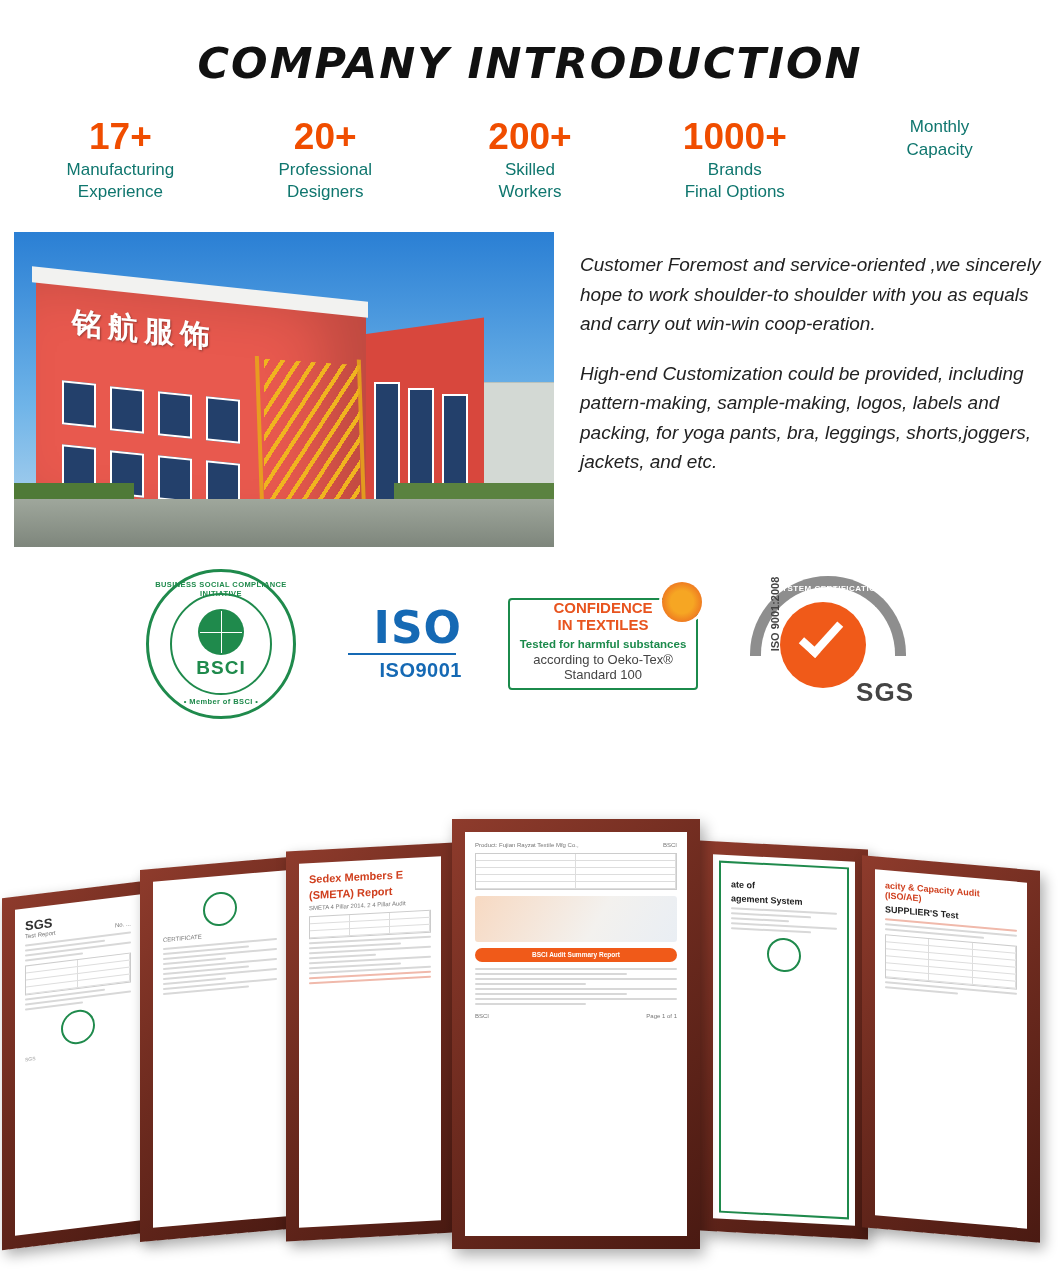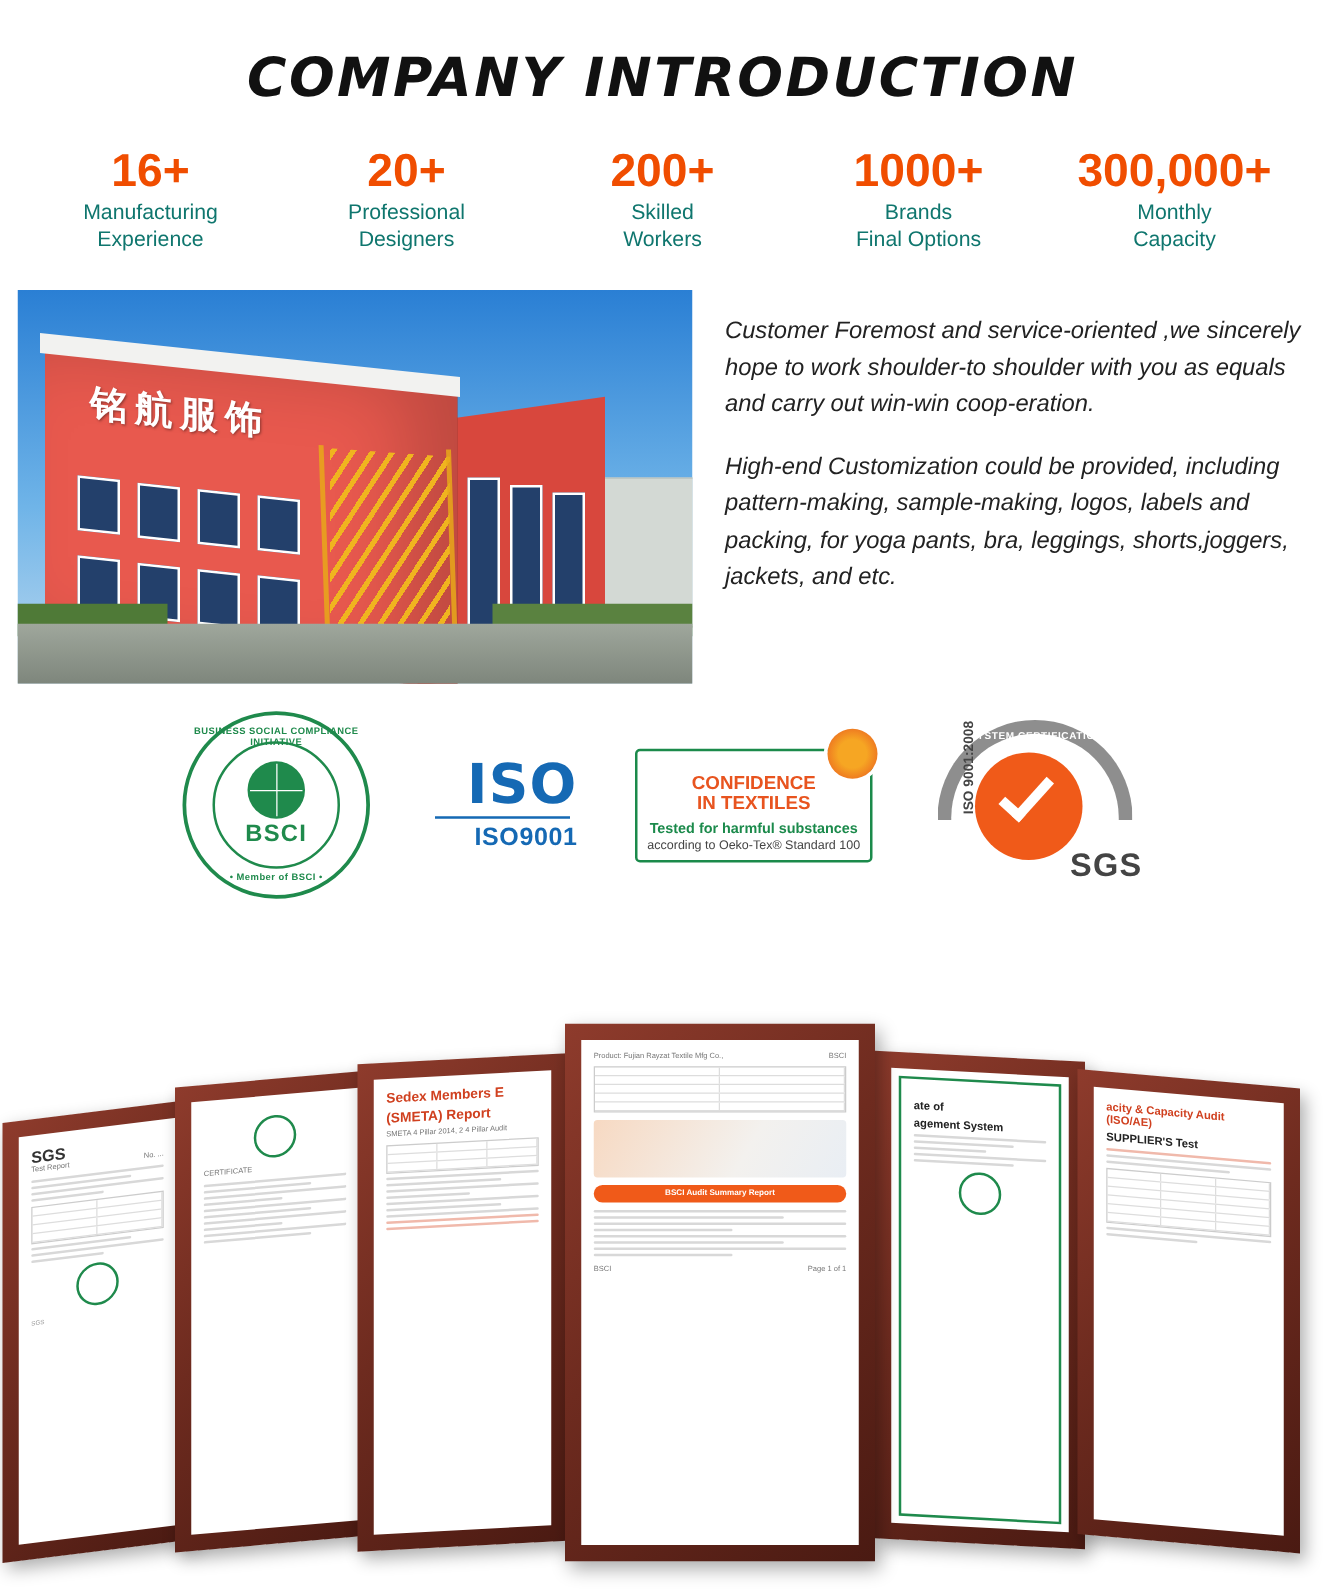--- a/index.html
+++ b/index.html
@@ -230,28 +230,28 @@
     margin-top: 4px;
     letter-spacing: .5px;
   }
   .iso-rule { height: 2px; background: #1569b4; margin: 3px 6px; }
 
   
   .oeko {
     width: 190px;
     border: 2px solid #1b8a4b;
     border-radius: 4px;
-    padding: 18px 6px 6px 6px;
+    padding: 0 6px 6px 6px;
     text-align: center;
     position: relative;
     background: #ffffff;
   }
   .oeko-t1 { color: #e8541f; font-weight: bold; font-size: 15px; line-height: 1.1; }
   .oeko-t2 { color: #1b8a4b; font-weight: bold; font-size: 11.5px; margin-top: 5px; }
-  .oeko-t3 { color: #444444; font-size: 10px; margin-top: 2px; }
+  .oeko-t3 { color: #444444; font-size: 13px; margin-top: 2px; }
   .oeko-sun {
     position: absolute; right: -6px; top: -18px;
     width: 40px; height: 40px; border-radius: 50%;
     background: radial-gradient(circle, #f6a623 40%, #e8541f 100%);
     box-shadow: 0 0 0 3px #ffffff;
   }
 
   
   .sgs { width: 170px; height: 140px; position: relative; }
   .sgs-arc {
@@ -361,41 +361,40 @@
     border-radius: 3px;
   }
 </style>
 </head>
 <body>
 
 <h1 class="page-title">COMPANY INTRODUCTION</h1>
 
 <div class="stats">
   <div class="stat">
-    <div class="stat-number">16+</div>
+    <div class="stat-number">17+</div>
     <div class="stat-line">Manufacturing</div>
     <div class="stat-line">Experience</div>
   </div>
   <div class="stat">
     <div class="stat-number">20+</div>
     <div class="stat-line">Professional</div>
     <div class="stat-line">Designers</div>
   </div>
   <div class="stat">
     <div class="stat-number">200+</div>
     <div class="stat-line">Skilled</div>
     <div class="stat-line">Workers</div>
   </div>
   <div class="stat">
     <div class="stat-number">1000+</div>
     <div class="stat-line">Brands</div>
     <div class="stat-line">Final Options</div>
   </div>
   <div class="stat">
-    <div class="stat-number">300,000+</div>
     <div class="stat-line">Monthly</div>
     <div class="stat-line">Capacity</div>
   </div>
 </div>
 
 <div class="intro">
 
   <div class="photo">
     <div class="sky"></div>
     <div class="far-bldg b1"></div>

